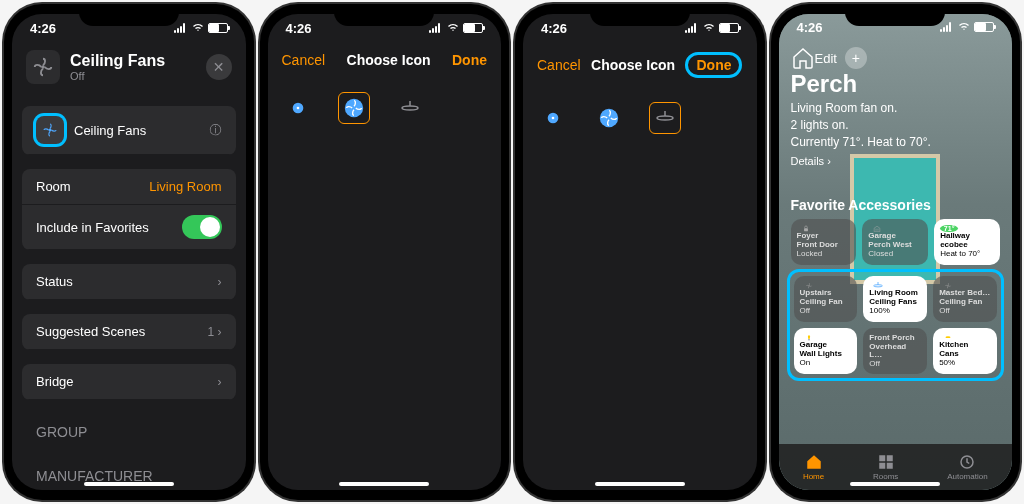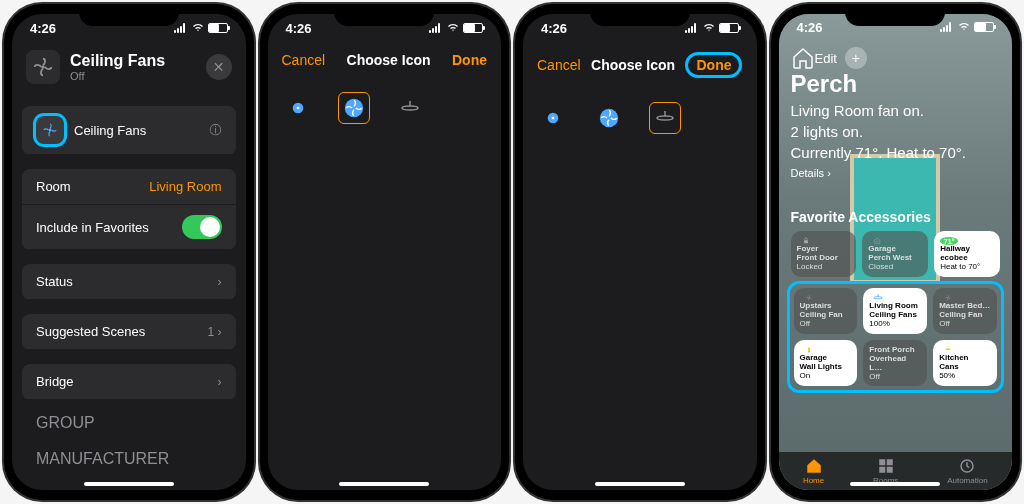--- a/index.html
+++ b/index.html
@@ -25,52 +25,52 @@
 .close-btn{width:26px;height:26px;background:#3a3a3c;border-radius:50%;color:#8e8e93;display:flex;align-items:center;justify-content:center;font-size:14px}
 .row{background:#2c2c2e;padding:10px 14px;display:flex;align-items:center;justify-content:space-between;color:#fff;font-size:13px;border-bottom:1px solid #1c1c1e}
 .row-group{margin-top:14px;border-radius:8px;overflow:hidden}
 .device-row{display:flex;align-items:center;gap:10px}
 .dev-ico{width:28px;height:28px;background:#3a3a3c;border-radius:6px;display:flex;align-items:center;justify-content:center}
 .hl-blue{box-shadow:0 0 0 3px #00bfff;border-radius:8px}
 .chev{color:#8e8e93;font-size:12px}
 .orange{color:#ff9500}
 .toggle{width:40px;height:24px;background:#34c759;border-radius:12px;position:relative}
 .toggle::after{content:'';position:absolute;right:2px;top:2px;width:20px;height:20px;background:#fff;border-radius:50%}
-.sect-label{color:#8e8e93;font-size:16px;padding:14px 14px 4px;text-transform:uppercase}
+.sect-label{color:#8e8e93;font-size:14px;padding:24px 14px 4px;text-transform:uppercase}
 .content1{flex:1;overflow:hidden;padding:0 10px}
 
 .header23{display:flex;justify-content:space-between;align-items:center;padding:10px 14px;font-size:14px}
 .cancel{color:#ff9500}
 .title23{color:#fff;font-weight:600}
 .done{color:#ff9500;font-weight:600}
 .done-hl{border:3px solid #00bfff;border-radius:14px;padding:2px 8px}
 .icon-row{display:flex;gap:24px;padding:14px;justify-content:flex-start}
 .icon-cell{width:32px;height:32px;display:flex;align-items:center;justify-content:center;border-radius:6px}
 .icon-sel{border:1.5px solid #ff9500}
 
 .screen4{background:linear-gradient(#5a6a6a,#3a4545);position:relative}
 .house-bg{position:absolute;inset:0;background:linear-gradient(#8a9a9a 0%,#6a7a7a 40%,#5a6a6a 100%);z-index:0}
 .door{position:absolute;top:140px;left:50%;transform:translateX(-50%);width:90px;height:130px;background:#3db8b0;border:4px solid #d4c9a8}
 .s4-content{position:relative;z-index:1;padding:6px 12px;height:100%;display:flex;flex-direction:column}
 .s4-top{display:flex;justify-content:flex-start;align-items:center;}
 .home-ico{width:24px;height:24px;color:#fff}
 .s4-edit{display:flex;gap:8px;align-items:center;color:#fff;font-size:13px}
 .plus-btn{width:22px;height:22px;background:rgba(255,255,255,0.3);border-radius:50%;display:flex;align-items:center;justify-content:center;font-size:14px}
 .s4-title{color:#fff;font-size:24px;font-weight:700}
-.s4-status{color:#fff;font-size:15px;line-height:1.4;margin-top:2px}
+.s4-status{color:#fff;font-size:12px;line-height:1.4;margin-top:2px}
 .s4-details{color:#fff;font-size:11px;margin-top:4px}
 .fav-label{color:#fff;font-size:14px;font-weight:600;margin-top:30px;margin-bottom:6px}
 .tiles{display:grid;grid-template-columns:repeat(3,1fr);gap:6px}
 .tile{background:rgba(80,80,80,0.6);border-radius:10px;padding:6px;height:46px;display:flex;flex-direction:column;justify-content:space-between;color:#ddd}
 .tile.active{background:#fff;color:#000}
 .tile-ico{width:18px;height:18px}
 .tile-txt{font-size:8px;line-height:1.1}
 .tile-name{font-weight:600}
 .hl-box{border:3px solid #00bfff;border-radius:12px;padding:4px;margin:-4px}
-.tabbar{position:absolute;bottom:0;left:0;right:0;height:38px;background:rgba(30,30,30,0.85);display:flex;justify-content:space-around;align-items:center;border-radius:0 0 30px 30px}
+.tabbar{position:absolute;bottom:0;left:0;right:0;height:46px;background:rgba(30,30,30,0.85);display:flex;justify-content:space-around;align-items:center;border-radius:0 0 30px 30px}
 .tab{display:flex;flex-direction:column;align-items:center;color:#8e8e93;font-size:8px;gap:1px}
 .tab.active{color:#ff9500}
 .tab-ico{width:18px;height:18px}
 .home-ind{position:absolute;bottom:4px;left:50%;transform:translateX(-50%);width:90px;height:4px;background:#fff;border-radius:2px;z-index:5}
 .eco{width:18px;height:18px;background:#4cd464;border-radius:50%;color:#fff;font-size:7px;display:flex;align-items:center;justify-content:center;font-weight:700}
 </style>
 </head>
 <body>
 
 <div class="phone">

